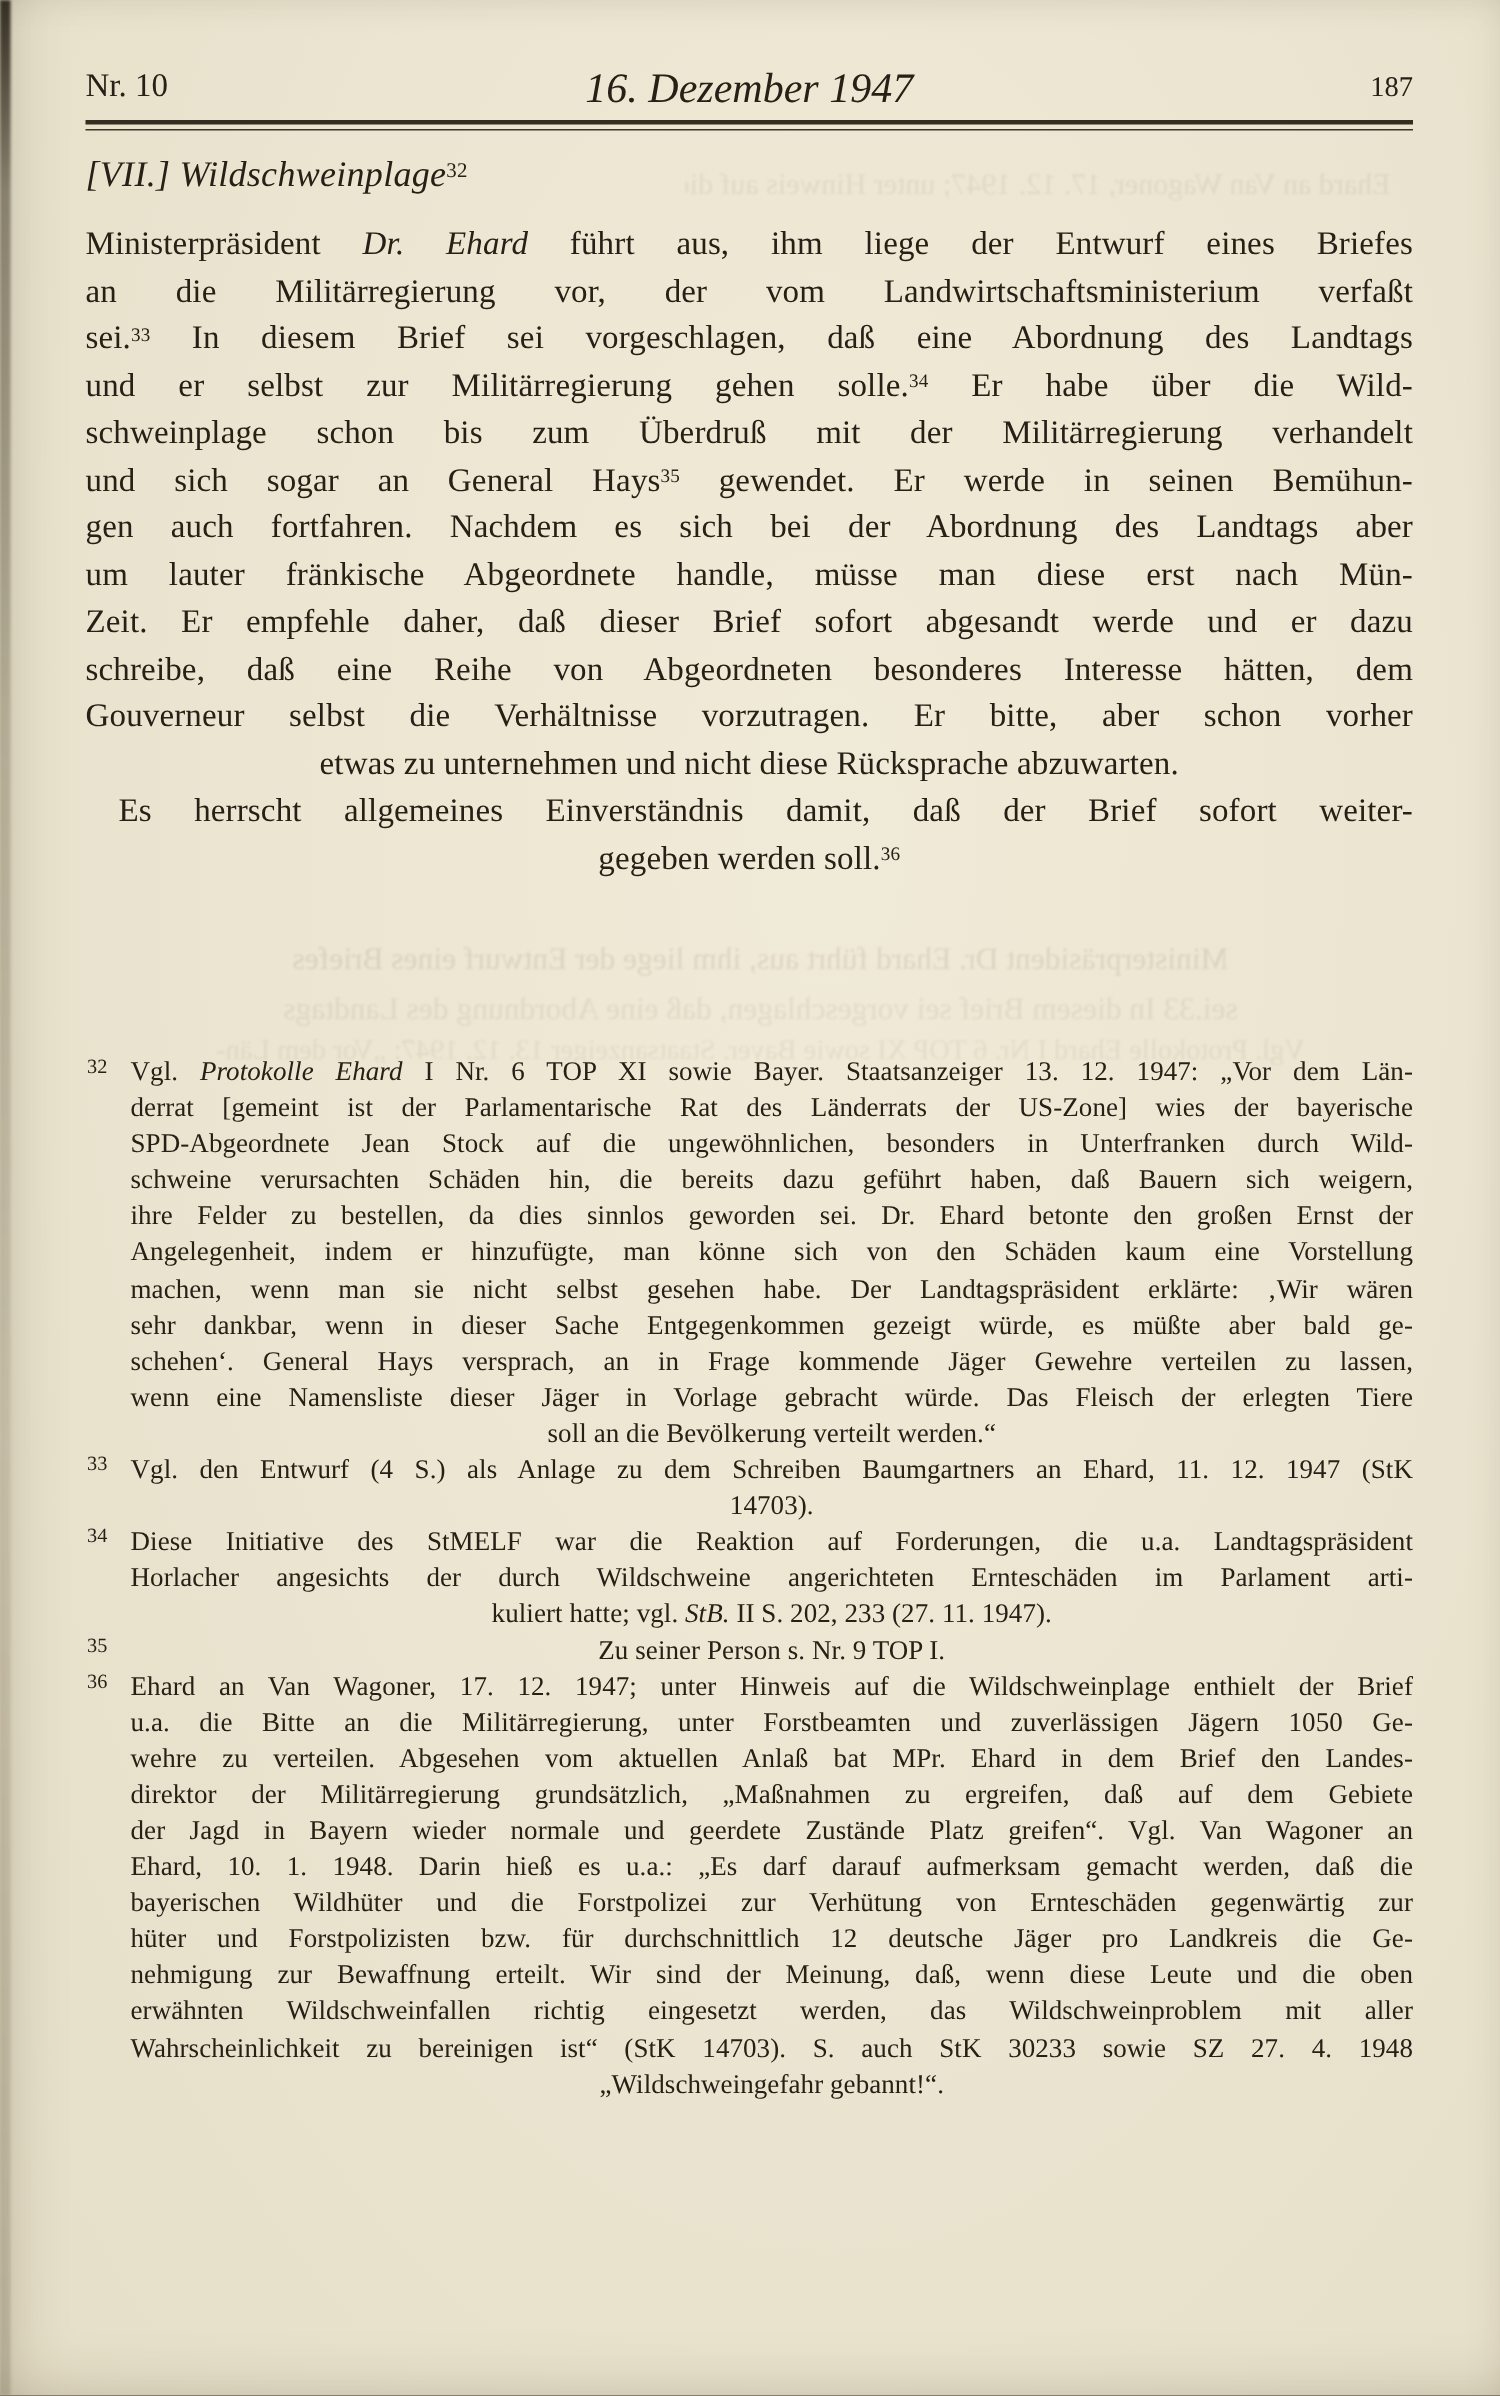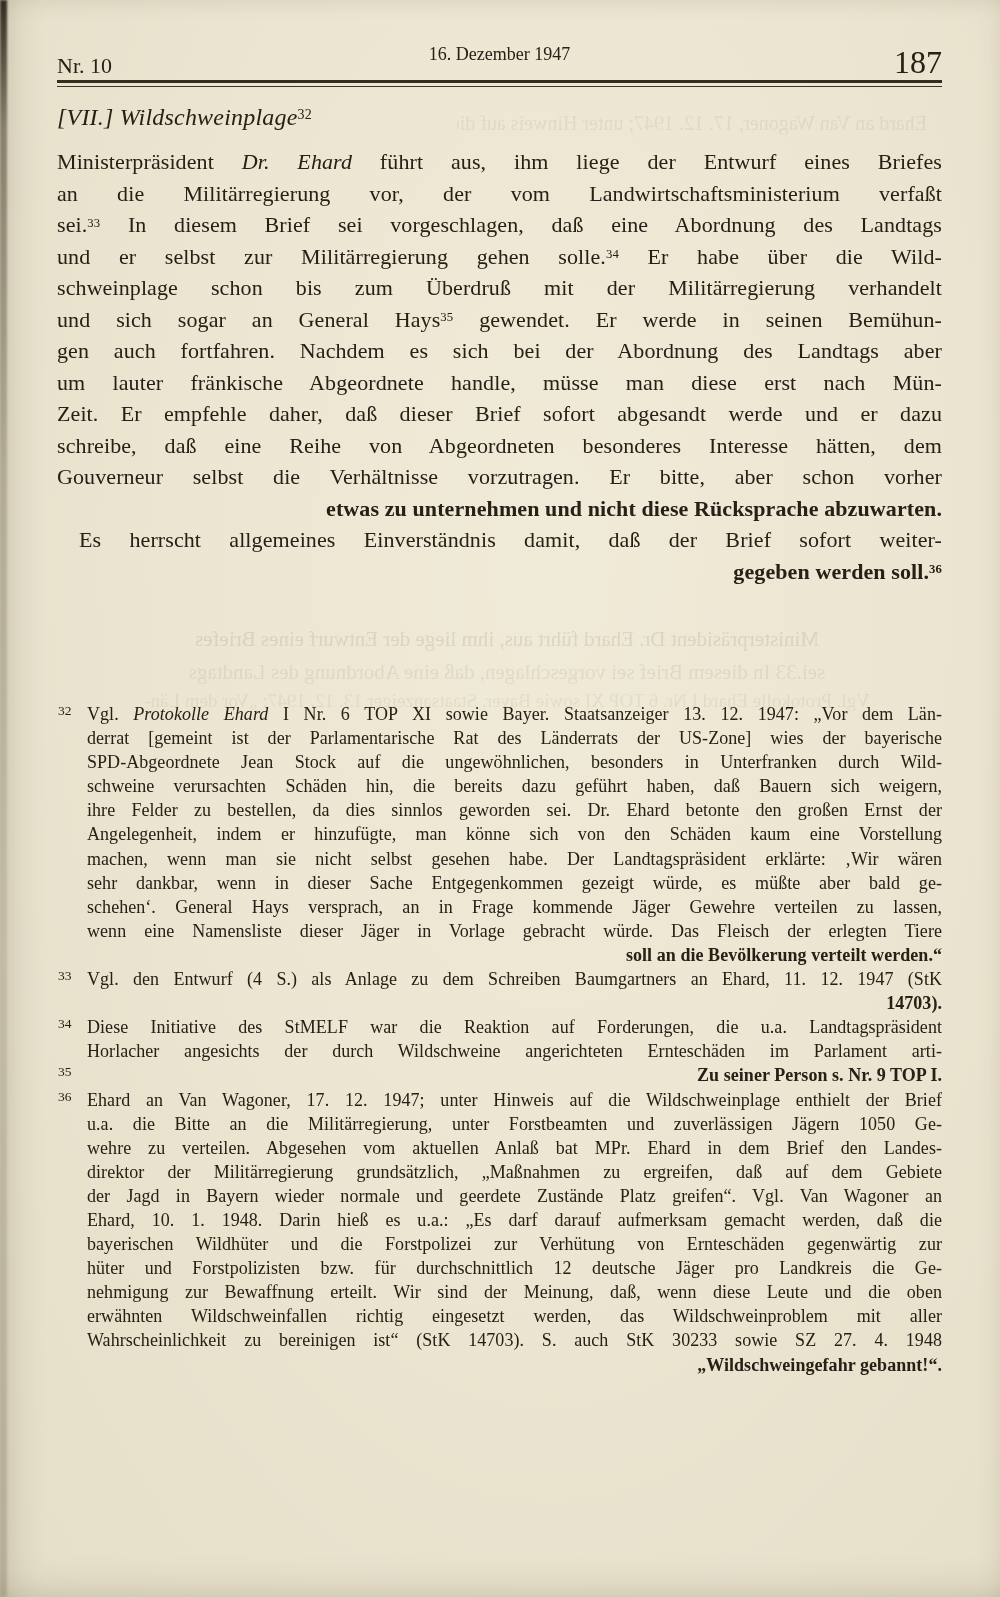--- a/index.html
+++ b/index.html
@@ -28,40 +28,40 @@
 
   .content { position:absolute; left:57px; width:885px; top:0; }
 
   
   .running-header {
     position:absolute; top:44px; left:0; right:0;
     display:flex; align-items:baseline; justify-content:space-between;
     font-size:22px;
   }
   .hdr-center {
-    position:absolute; left:0; right:0; text-align:center; font-size:18px;
+    position:absolute; left:0; right:0; text-align:center; font-size:28px;font-style:italic;
   }
-  .hdr-page { font-size:32px; }
+  .hdr-page { font-size:19px; }
 
   .double-rule { position:absolute; top:80px; left:0; right:0; }
   .double-rule .thick { border-top:3.5px solid #342d20; }
   .double-rule .thin  { border-top:1.5px solid #3d3526; margin-top:2.5px; }
 
   .section-heading {
     position:absolute; top:104px; left:0; right:0;
     font-style:italic; font-size:24px; letter-spacing:.2px;
   }
   .section-heading sup { font-style:normal; }
 
   .body-text {
     position:absolute; top:146px; left:0; right:0;
     font-size:22px; line-height:31.5px; letter-spacing:.1px;
   }
   .line { text-align:justify; text-align-last:justify; }
-  .line.last { text-align:right; text-align-last:auto;font-weight:bold; }
+  .line.last { text-align:center; text-align-last:auto; }
   .line.indent { text-indent:22px; }
 
   sup {
     font-size:.58em; line-height:0;
     position:relative; vertical-align:baseline; bottom:.42em;
   }
 
   .footnotes {
     position:absolute; top:702px; left:0; right:0;
     font-size:18px; line-height:24.1px; letter-spacing:.05px;
@@ -137,20 +137,21 @@
         </div>
         <div class="footnote">
           <span class="fn-num">33</span>
           <div class="line"><span>Vgl. den Entwurf (4 S.) als Anlage zu dem Schreiben Baumgartners an Ehard, 11. 12. 1947 (StK</span></div>
           <div class="line last"><span>14703).</span></div>
         </div>
         <div class="footnote">
           <span class="fn-num">34</span>
           <div class="line"><span>Diese Initiative des StMELF war die Reaktion auf Forderungen, die u.a. Landtagspräsident</span></div>
           <div class="line"><span>Horlacher angesichts der durch Wildschweine angerichteten Ernteschäden im Parlament arti-</span></div>
+          <div class="line last"><span>kuliert hatte; vgl. </span><i>StB.</i><span> II S. 202, 233 (27. 11. 1947).</span></div>
         </div>
         <div class="footnote">
           <span class="fn-num">35</span>
           <div class="line last"><span>Zu seiner Person s. Nr. 9 TOP I.</span></div>
         </div>
         <div class="footnote">
           <span class="fn-num">36</span>
           <div class="line"><span>Ehard an Van Wagoner, 17. 12. 1947; unter Hinweis auf die Wildschweinplage enthielt der Brief</span></div>
           <div class="line"><span>u.a. die Bitte an die Militärregierung, unter Forstbeamten und zuverlässigen Jägern 1050 Ge-</span></div>
           <div class="line"><span>wehre zu verteilen. Abgesehen vom aktuellen Anlaß bat MPr. Ehard in dem Brief den Landes-</span></div>

